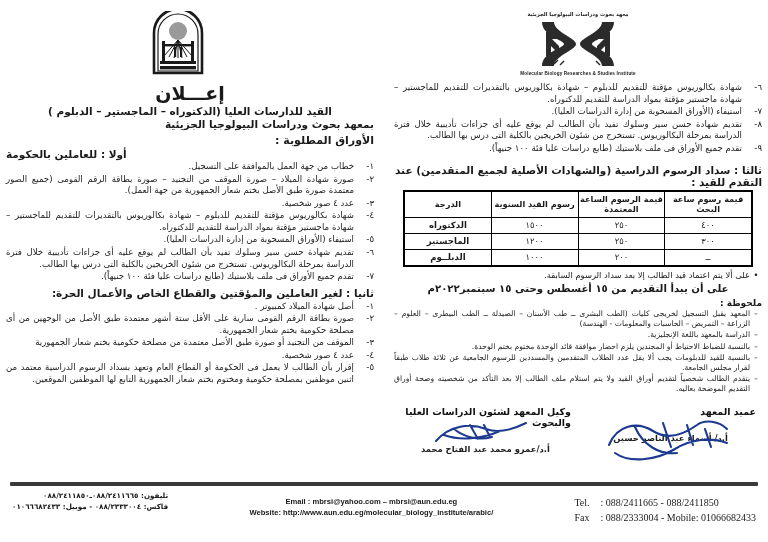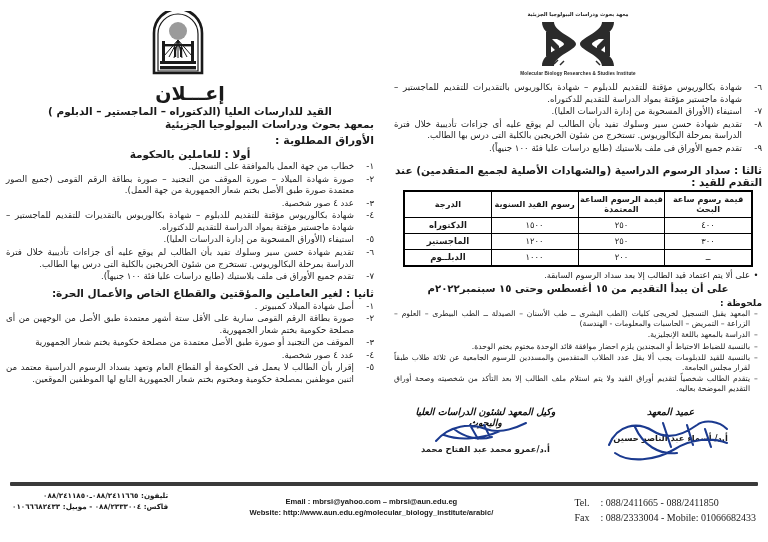--- a/index.html
+++ b/index.html
@@ -90,21 +90,21 @@
     margin-bottom:3px;
   }
   .req-head{
     font-size:11px;font-weight:bold;
     margin:2px 0 1px 0;
     text-align:right;
   }
   .sec-head{
     font-size:10.5px;font-weight:bold;
     margin:1px 0 1px 0;
-    text-align:center;
+    text-align:left;
   }
   .sec-head-2{
     font-size:10.5px;font-weight:bold;
     margin:4px 0 2px 0;
     text-align:right;
   }
 
   
   ol.alist{
     list-style:none;
@@ -173,22 +173,22 @@
 
   
   .sig-row{
     display:flex;flex-direction:row-reverse;
     justify-content:space-between;
     margin-top:12px;
     padding:0 6px;
   }
   .sig-block{text-align:center;position:relative;width:48%;}
   .sig-title{
-    font-size:9.5px;font-style:italic;font-weight:bold;
-    color:#111;margin-bottom:16px;
+    font-size:9.5px;font-weight:bold;
+    color:#111;margin-bottom:16px;text-align:right;
   }
   .sig-name{font-size:8.4px;font-weight:bold;margin-top:14px;}
   .sig-svg{position:absolute;left:50%;transform:translateX(-50%);top:13px;}
 
   
   .foot-rule{
     height:4px;background:#3a3a3a;
     margin:4px 10px 0 10px;
     border-radius:1px;
   }

